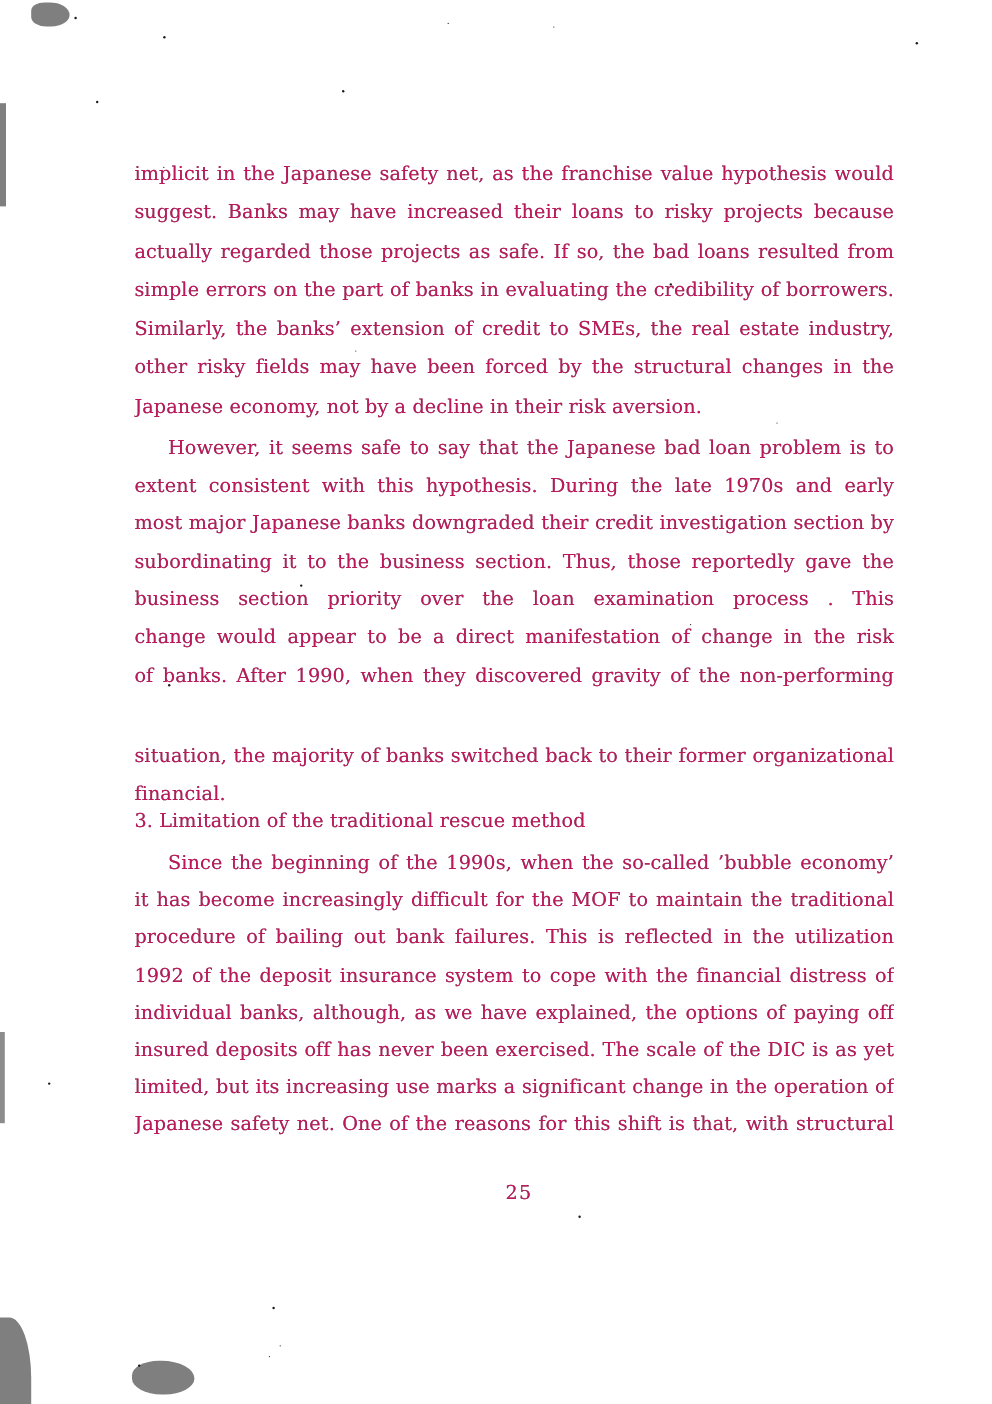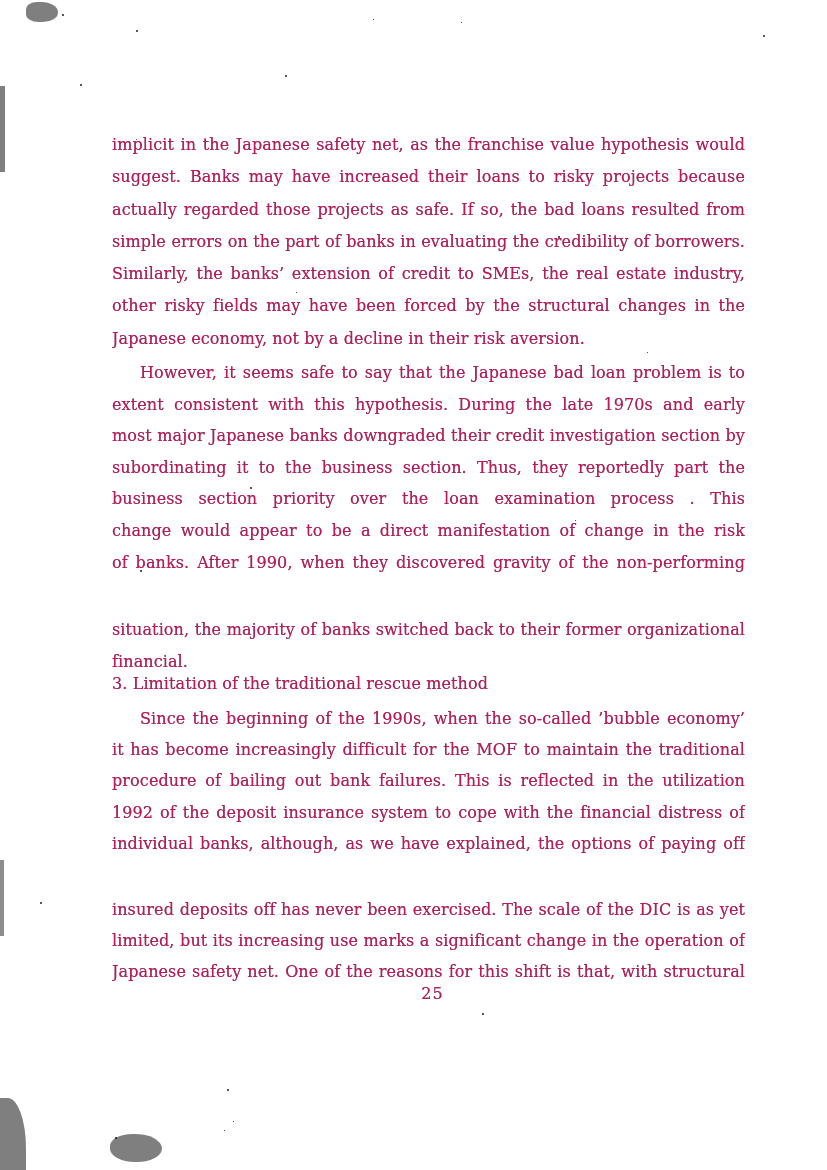--- a/index.html
+++ b/index.html
@@ -59,37 +59,37 @@
         <div class="tl j" style="line-height: 32.3px; height: 32.3px;">actually regarded those projects as safe. If so, the bad loans resulted from</div>
         <div class="tl j" style="line-height: 32.3px; height: 32.3px;">simple errors on the part of banks in evaluating the credibility of borrowers.</div>
         <div class="tl j" style="line-height: 32.3px; height: 32.3px;">Similarly, the banks’ extension of credit to SMEs, the real estate industry, and</div>
         <div class="tl j" style="line-height: 32.3px; height: 32.3px;">other risky fields may have been forced by the structural changes in the</div>
         <div class="tl noj" style="line-height: 32.3px; height: 32.3px;">Japanese economy, not by a decline in their risk aversion.</div>
       </div>
       <div class="block" style="top: 357px;">
         <div class="tl j ind" style="line-height: 31.6px; height: 31.6px;">However, it seems safe to say that the Japanese bad loan problem is to some</div>
         <div class="tl j" style="line-height: 31.6px; height: 31.6px;">extent consistent with this hypothesis. During the late 1970s and early 1980s,</div>
         <div class="tl j" style="line-height: 31.6px; height: 31.6px;">most major Japanese banks downgraded their credit investigation section by</div>
-        <div class="tl j" style="line-height: 31.6px; height: 31.6px;">subordinating it to the business section. Thus, they reportedly part the</div>
+        <div class="tl j" style="line-height: 31.6px; height: 31.6px;">subordinating it to the business section. Thus, those reportedly gave the</div>
         <div class="tl j" style="line-height: 31.6px; height: 31.6px;">business section priority over the loan examination process . This organizational</div>
         <div class="tl j" style="line-height: 31.6px; height: 31.6px;">change would appear to be a direct manifestation of change in the risk attitudes</div>
         <div class="tl j" style="line-height: 31.6px; height: 31.6px;">of banks. After 1990, when they discovered gravity of the non-performing loan</div>
         <div class="tl j" style="line-height: 31.6px; height: 31.6px; margin-top: 36px;">situation, the majority of banks switched back to their former organizational</div>
         <div class="tl noj" style="line-height: 31.6px; height: 31.6px;">financial.</div>
       </div>
       <div class="block heading" style="top: 668px;">
         <div class="tl noj" style="line-height: 32px; height: 32px;">3. Limitation of the traditional rescue method</div>
       </div>
       <div class="block" style="top: 703px;">
         <div class="tl j ind" style="line-height: 31.2px; height: 31.2px;">Since the beginning of the 1990s, when the so-called ’bubble economy’ burst,</div>
         <div class="tl j" style="line-height: 31.2px; height: 31.2px;">it has become increasingly difficult for the MOF to maintain the traditional</div>
         <div class="tl j" style="line-height: 31.2px; height: 31.2px;">procedure of bailing out bank failures. This is reflected in the utilization since</div>
         <div class="tl j" style="line-height: 31.2px; height: 31.2px;">1992 of the deposit insurance system to cope with the financial distress of</div>
         <div class="tl j" style="line-height: 31.2px; height: 31.2px;">individual banks, although, as we have explained, the options of paying off</div>
-        <div class="tl j" style="line-height: 31.2px; height: 31.2px; margin-top: 35px;">insured deposits off has never been exercised. The scale of the DIC is as yet</div>
+        <div class="tl j" style="line-height: 31.2px; height: 31.2px;">insured deposits off has never been exercised. The scale of the DIC is as yet</div>
         <div class="tl j" style="line-height: 31.2px; height: 31.2px;">limited, but its increasing use marks a significant change in the operation of the</div>
         <div class="tl j" style="line-height: 31.2px; height: 31.2px;">Japanese safety net. One of the reasons for this shift is that, with structural</div>
       </div>
     </div>
   <div id="page-number">25</div>
   <div id="artifacts">
       <div class="speck" style="left: 62px; top: 14px; width: 2px; height: 2px;"></div>
       <div class="speck" style="left: 136px; top: 30px; width: 2px; height: 2px;"></div>
       <div class="speck" style="left: 373px; top: 19px; width: 1px; height: 1px;"></div>
       <div class="speck" style="left: 461px; top: 22px; width: 1px; height: 1px;"></div>

